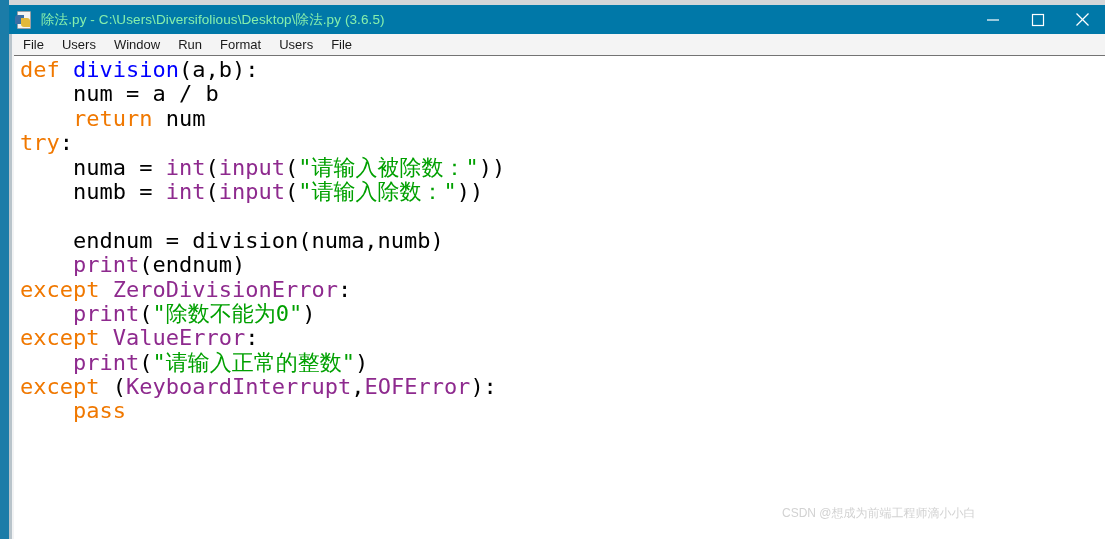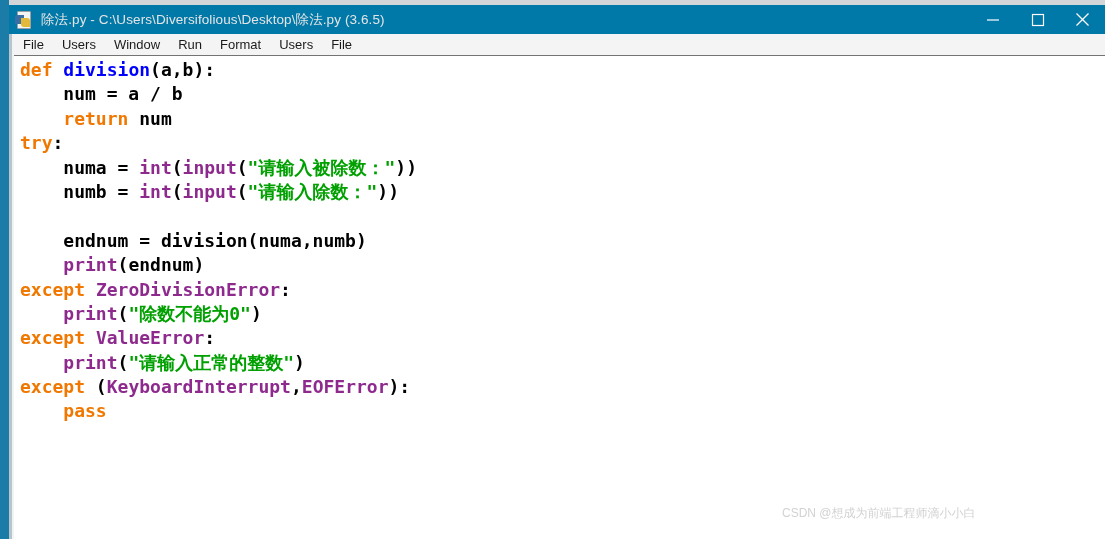--- a/index.html
+++ b/index.html
@@ -84,21 +84,21 @@
     border-radius: 3px 0 3px 0;
   }
   .win-icon .pyyellow {
     position: absolute;
     left: 6px; top: 7px;
     width: 9px; height: 9px;
     background: #e3b93a;
     border-radius: 0 3px 0 3px;
   }
   .title-text {
-    color: #e5e5e5;
+    color: #86efac;
     font-size: 13.5px;
     font-family: "Liberation Sans", sans-serif;
     white-space: nowrap;
     letter-spacing: 0.1px;
   }
   .win-controls {
     margin-left: auto;
     display: flex;
     height: 29px;
   }
@@ -139,22 +139,22 @@
     width: 1091px;
     height: 483px;
     background: #ffffff;
     overflow: hidden;
   }
   .code {
     position: absolute;
     top: 2px;
     left: 6px;
     font-family: "DejaVu Sans Mono", "Liberation Mono", monospace;
-    font-size: 18px;
-    font-weight: bold;
+    font-size: 22px;
+    font-weight: normal;
     line-height: 24.4px;
     white-space: pre;
     color: #000000;
   }
   .code .line { height: 24.4px; }
   .kw   { color: #f07800; }   
   .fn   { color: #0000ff; }   
   .bi   { color: #8e2a8e; }   
   .str  { color: #00a000; }   
   .pl   { color: #000000; }   

